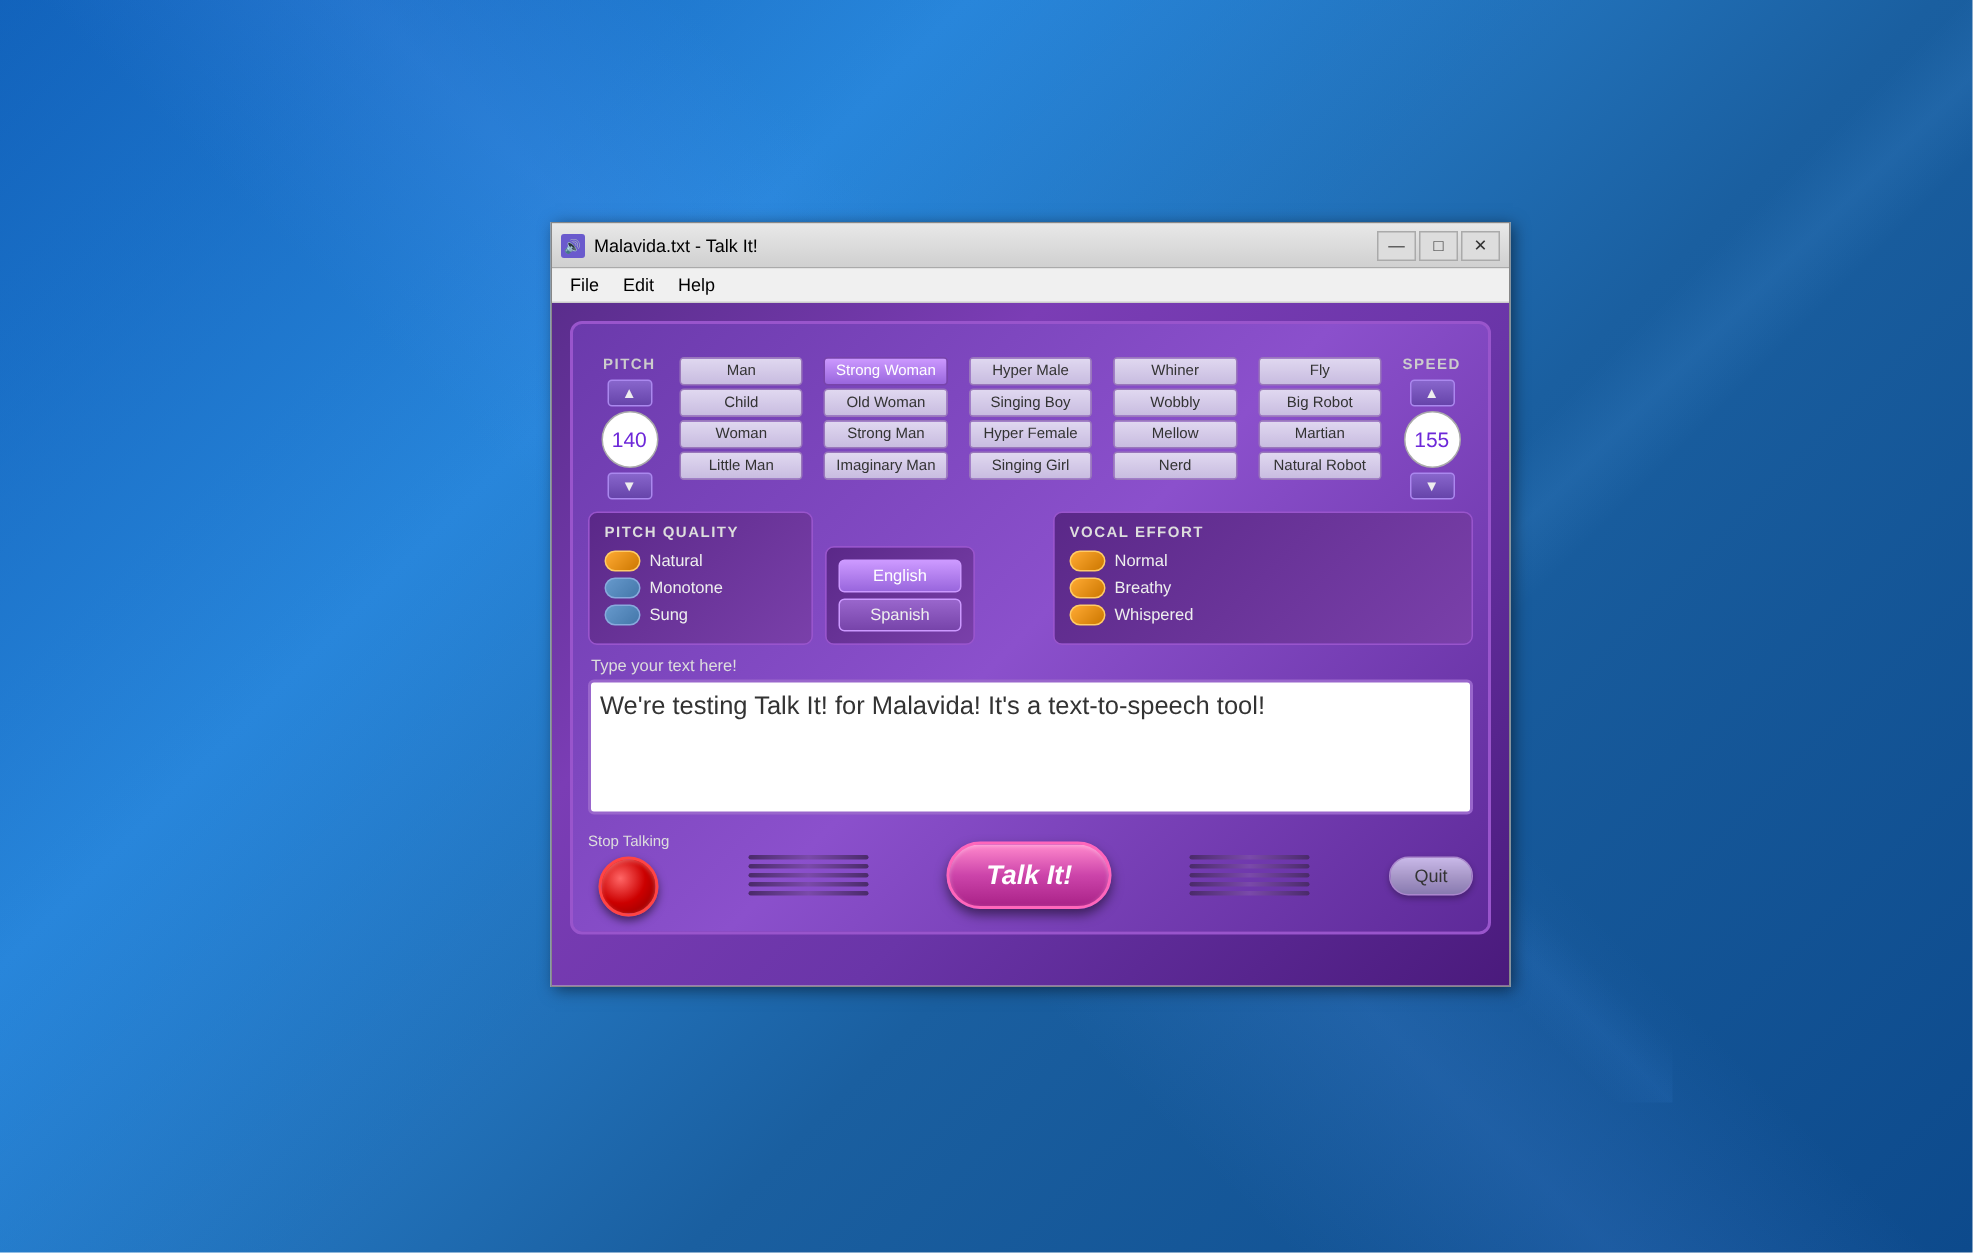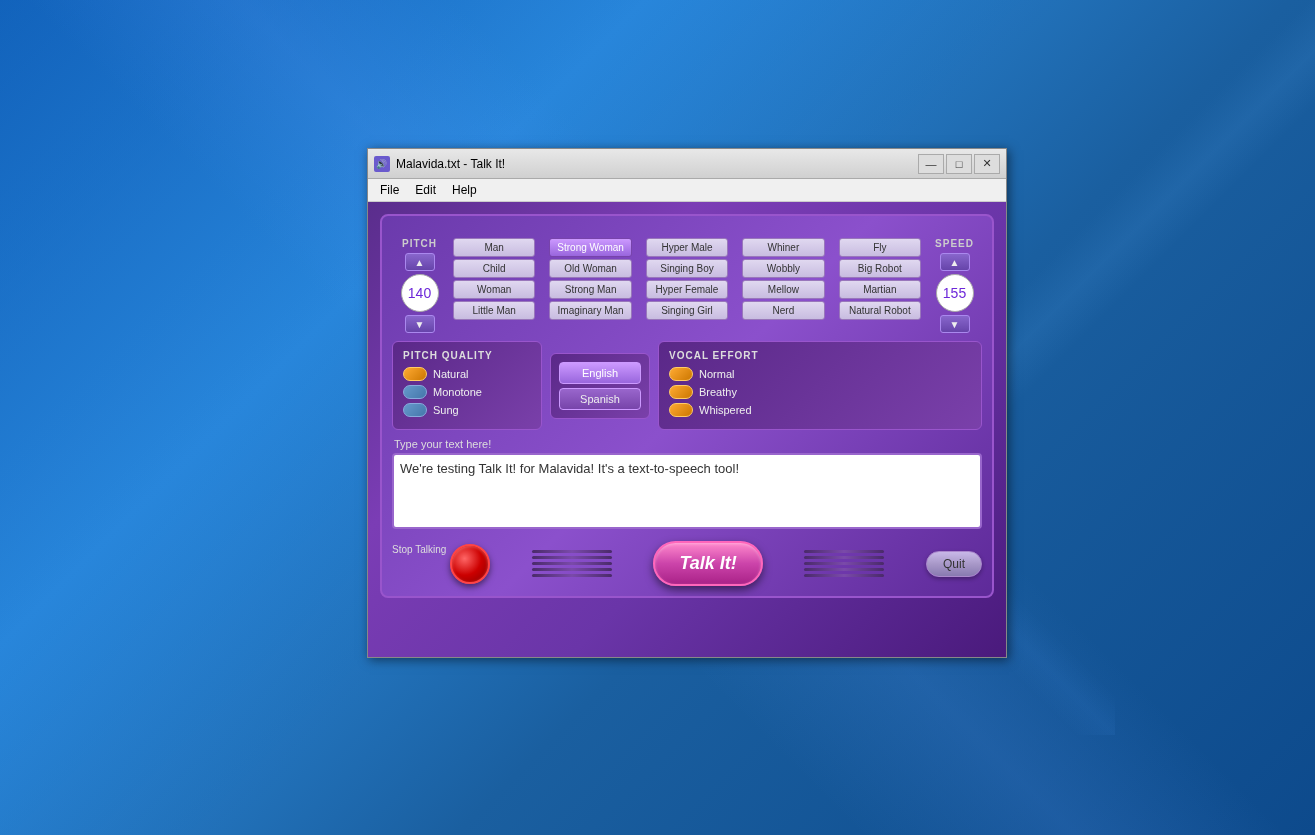--- a/index.html
+++ b/index.html
@@ -186,21 +186,21 @@
       background: linear-gradient(to bottom, #cc99ff, #9966dd);
       color: white;
       border-color: #7744aa;
     }
 
     
     .controls-row {
       display: flex;
       gap: 8px;
       margin-bottom: 8px;
-      align-items: center;
+      align-items: flex-end;
     }
 
     
     .pitch-quality-panel {
       background: linear-gradient(135deg, #5a2888, #7a40aa);
       border: 1px solid #9955cc;
       border-radius: 6px;
       padding: 8px 10px;
       min-width: 150px;
     }
@@ -262,20 +262,21 @@
       color: white;
     }
 
     
     .vocal-effort-panel {
       background: linear-gradient(135deg, #5a2888, #7a40aa);
       border: 1px solid #9955cc;
       border-radius: 6px;
       padding: 8px 10px;
       flex: 1;
+      margin-left: 44px;
     }
     .vocal-radio-item {
       display: flex;
       align-items: center;
       gap: 6px;
       margin-bottom: 4px;
       cursor: pointer;
     }
     .vocal-oval {
       width: 24px;
@@ -290,34 +291,34 @@
       margin-bottom: 8px;
     }
     .textarea-label {
       color: #ddd;
       font-size: 11px;
       margin-bottom: 3px;
       padding-left: 2px;
     }
     .text-input {
       width: 100%;
-      height: 76px;
+      height: 90px;
       background: white;
       border: 2px solid #9966cc;
       border-radius: 4px;
       padding: 6px;
-      font-size: 13px;
+      font-size: 17px;
       color: #333;
       resize: none;
       font-family: Arial, sans-serif;
     }
     .stop-section {
       display: flex;
-      flex-direction: row;
-      align-items: flex-start;
+      flex-direction: column;
+      align-items: center;
       gap: 4px;
     }
     .stop-label {
       color: #ddd;
       font-size: 10px;
     }
     .stop-btn {
       width: 40px;
       height: 40px;
       background: radial-gradient(circle at 35% 35%, #ff6666, #cc0000, #880000);

